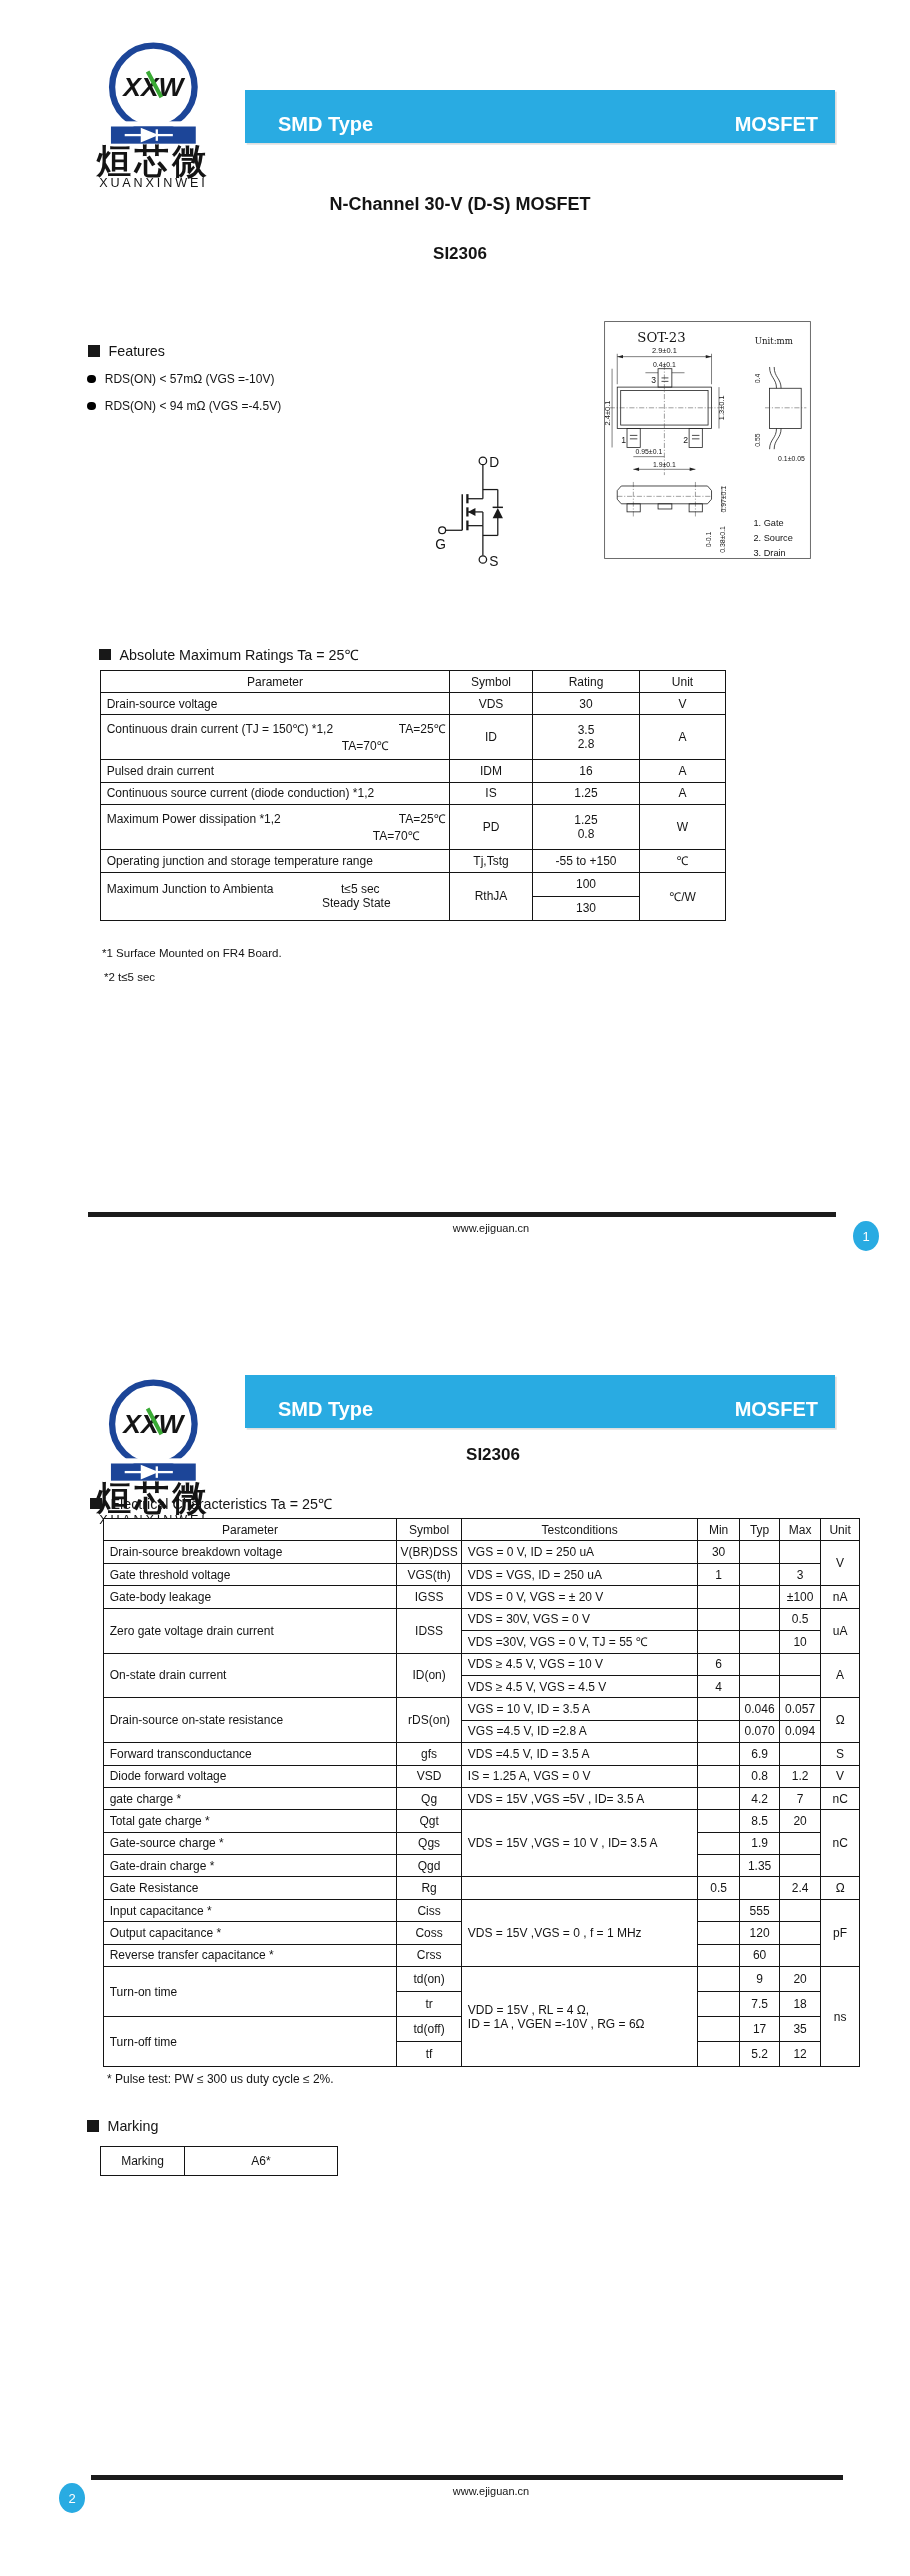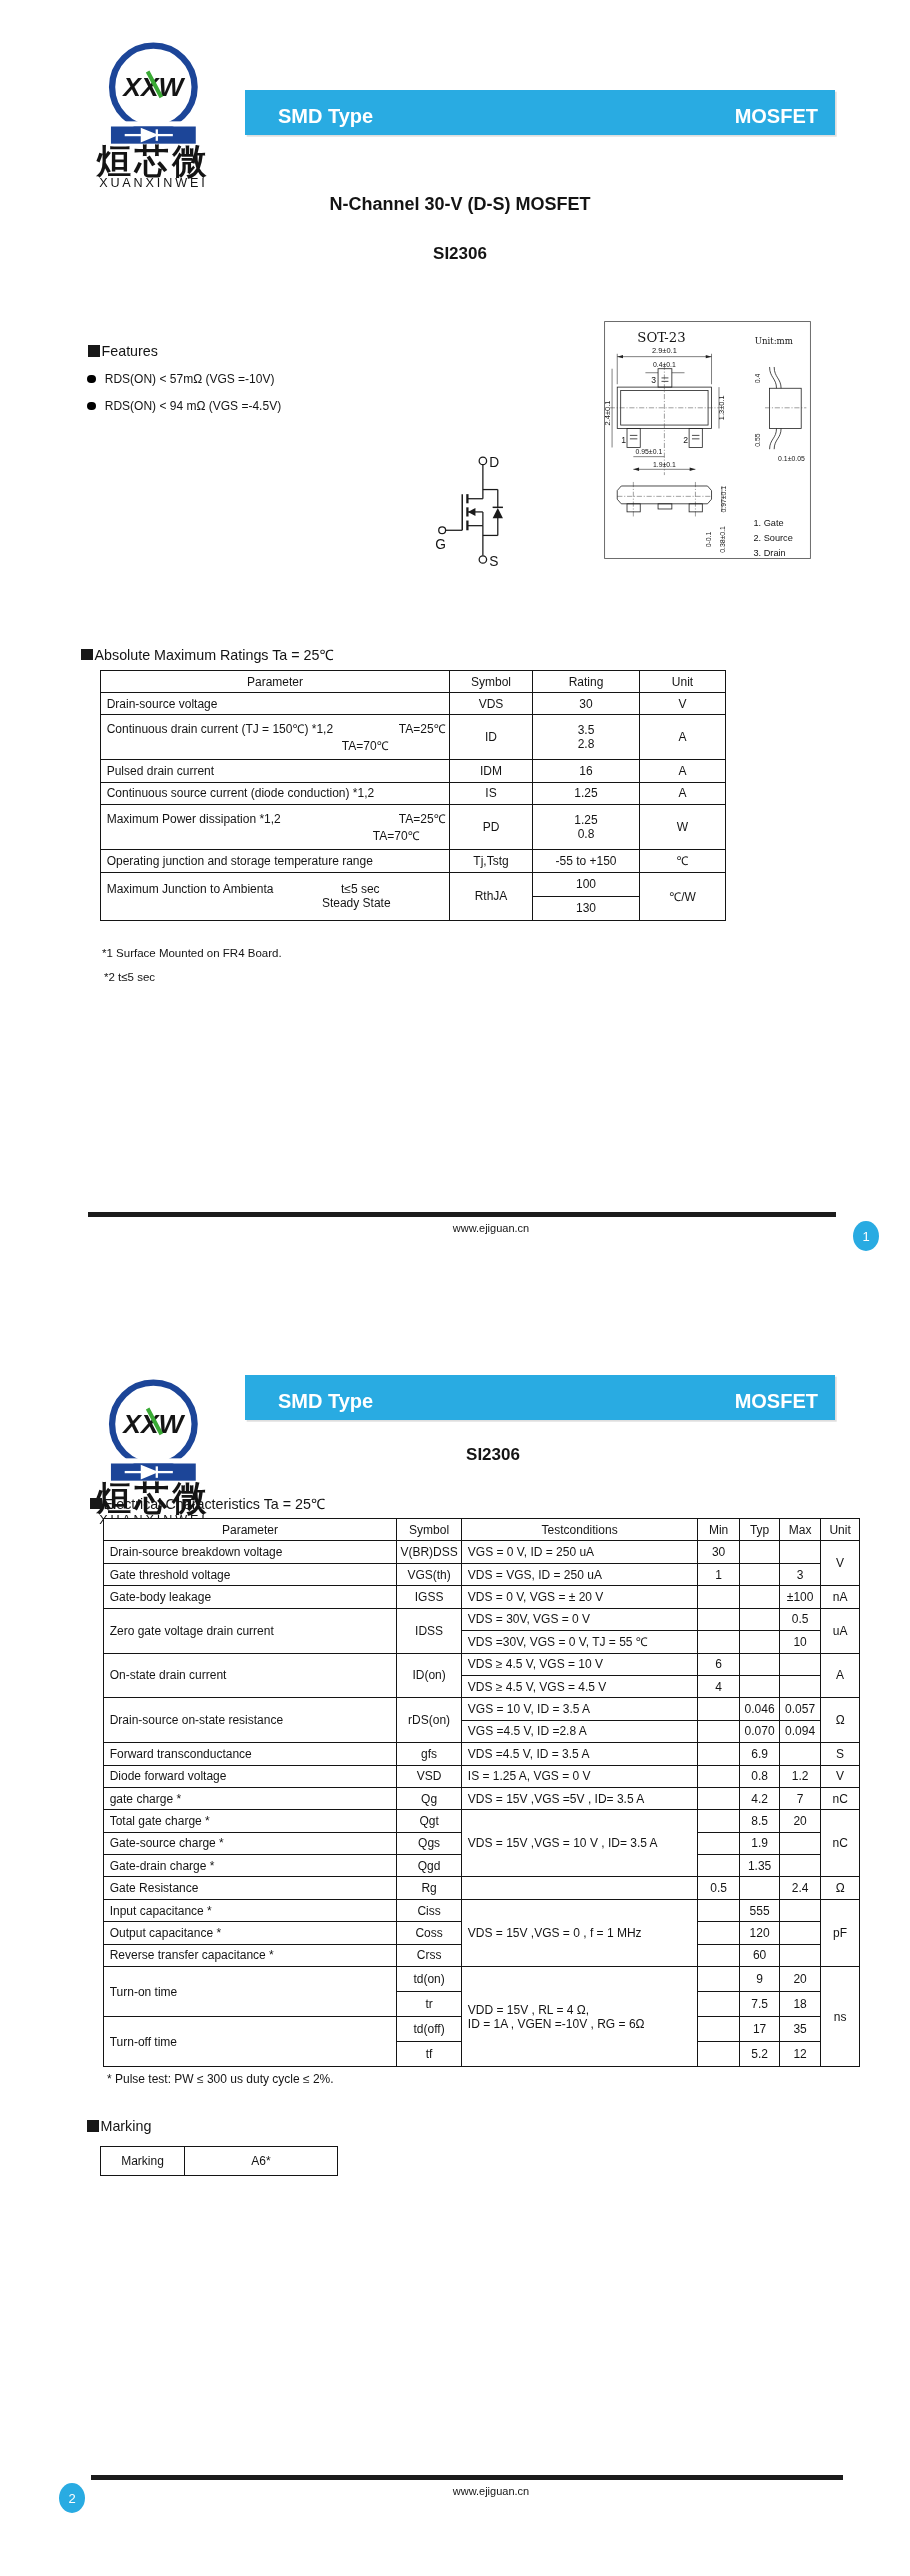--- a/index.html
+++ b/index.html
@@ -1,24 +1,24 @@
 <!DOCTYPE html>
 <html style="font-size:9.2px"><head>
 <meta charset="utf-8">
 <style>
   html,body{margin:0;padding:0;background:#888;}
   .sheet{position:relative;width:910px;height:2576px;background:#ffffff;
          font-family:"Liberation Sans", sans-serif;color:#141414;overflow:hidden;}
   .abs{position:absolute;}
   .bannerbar{background:#29abe2;color:#fff;display:flex;justify-content:space-between;
-             align-items:center;padding:8px 17px 0 33px;font-size:20px;font-weight:bold;
+             align-items:center;padding:16px 17px 0 33px;font-size:20px;font-weight:bold;
              box-shadow:1.7px 1.7px 0 rgba(160,160,160,.35);}
   .doc-title{font-size:18px;font-weight:bold;white-space:nowrap;transform:translateX(-50%);}
   .part-no{font-size:17px;font-weight:bold;white-space:nowrap;transform:translateX(-50%);}
-  .heading{display:flex;align-items:center;gap:2px;font-size:14.3px;}
+  .heading{display:flex;align-items:center;gap:9px;font-size:14.3px;}
   .heading .sq{width:11.5px;height:11.5px;background:#181818;flex:0 0 auto;}
   .feat{display:flex;align-items:center;gap:9.2px;font-size:12px;}
   .feat .blt{width:8.6px;height:8.6px;border-radius:50%;background:#000;flex:0 0 auto;}
   .dt{position:absolute;border-collapse:collapse;table-layout:fixed;background:#fff;
       border:1.7px solid #141414;}
   .dt td{border:1.1px solid #141414;font-size:12px;text-align:center;padding:0 3.4px;
          overflow:hidden;vertical-align:middle;}
   .dt td.l{text-align:left;padding-left:5.7px;margin-left:19px;}
   .pline{display:flex;justify-content:space-between;align-items:center;}
   .sub-r{text-align:right;}
@@ -191,21 +191,21 @@
       <polygon points="71,108 84,101 84,115" fill="#1a1a1a"></polygon>
       <g>
         <line x1="114" y1="100" x2="132" y2="100" stroke="#1a1a1a" stroke-width="2.6"></line>
         <polygon points="123,101 114,119 132,119" fill="#1a1a1a"></polygon>
       </g>
       <text x="108" y="29" font-size="24">D</text>
       <text x="14" y="172" font-size="24">G</text>
       <text x="108" y="202" font-size="24">S</text>
     </svg>
 
-    <div class="abs heading" style="left:81px;top:645px">
+    <div class="abs heading" style="left:99px;top:645px">
       <span class="sq"></span>
       <span>Absolute Maximum Ratings Ta = 25℃</span>
     </div>
 
     <table class="dt" style="left:100px;top:670px">
       <colgroup>
           <col style="width:349px">
           <col style="width:83px">
           <col style="width:107px">
           <col style="width:86px">

